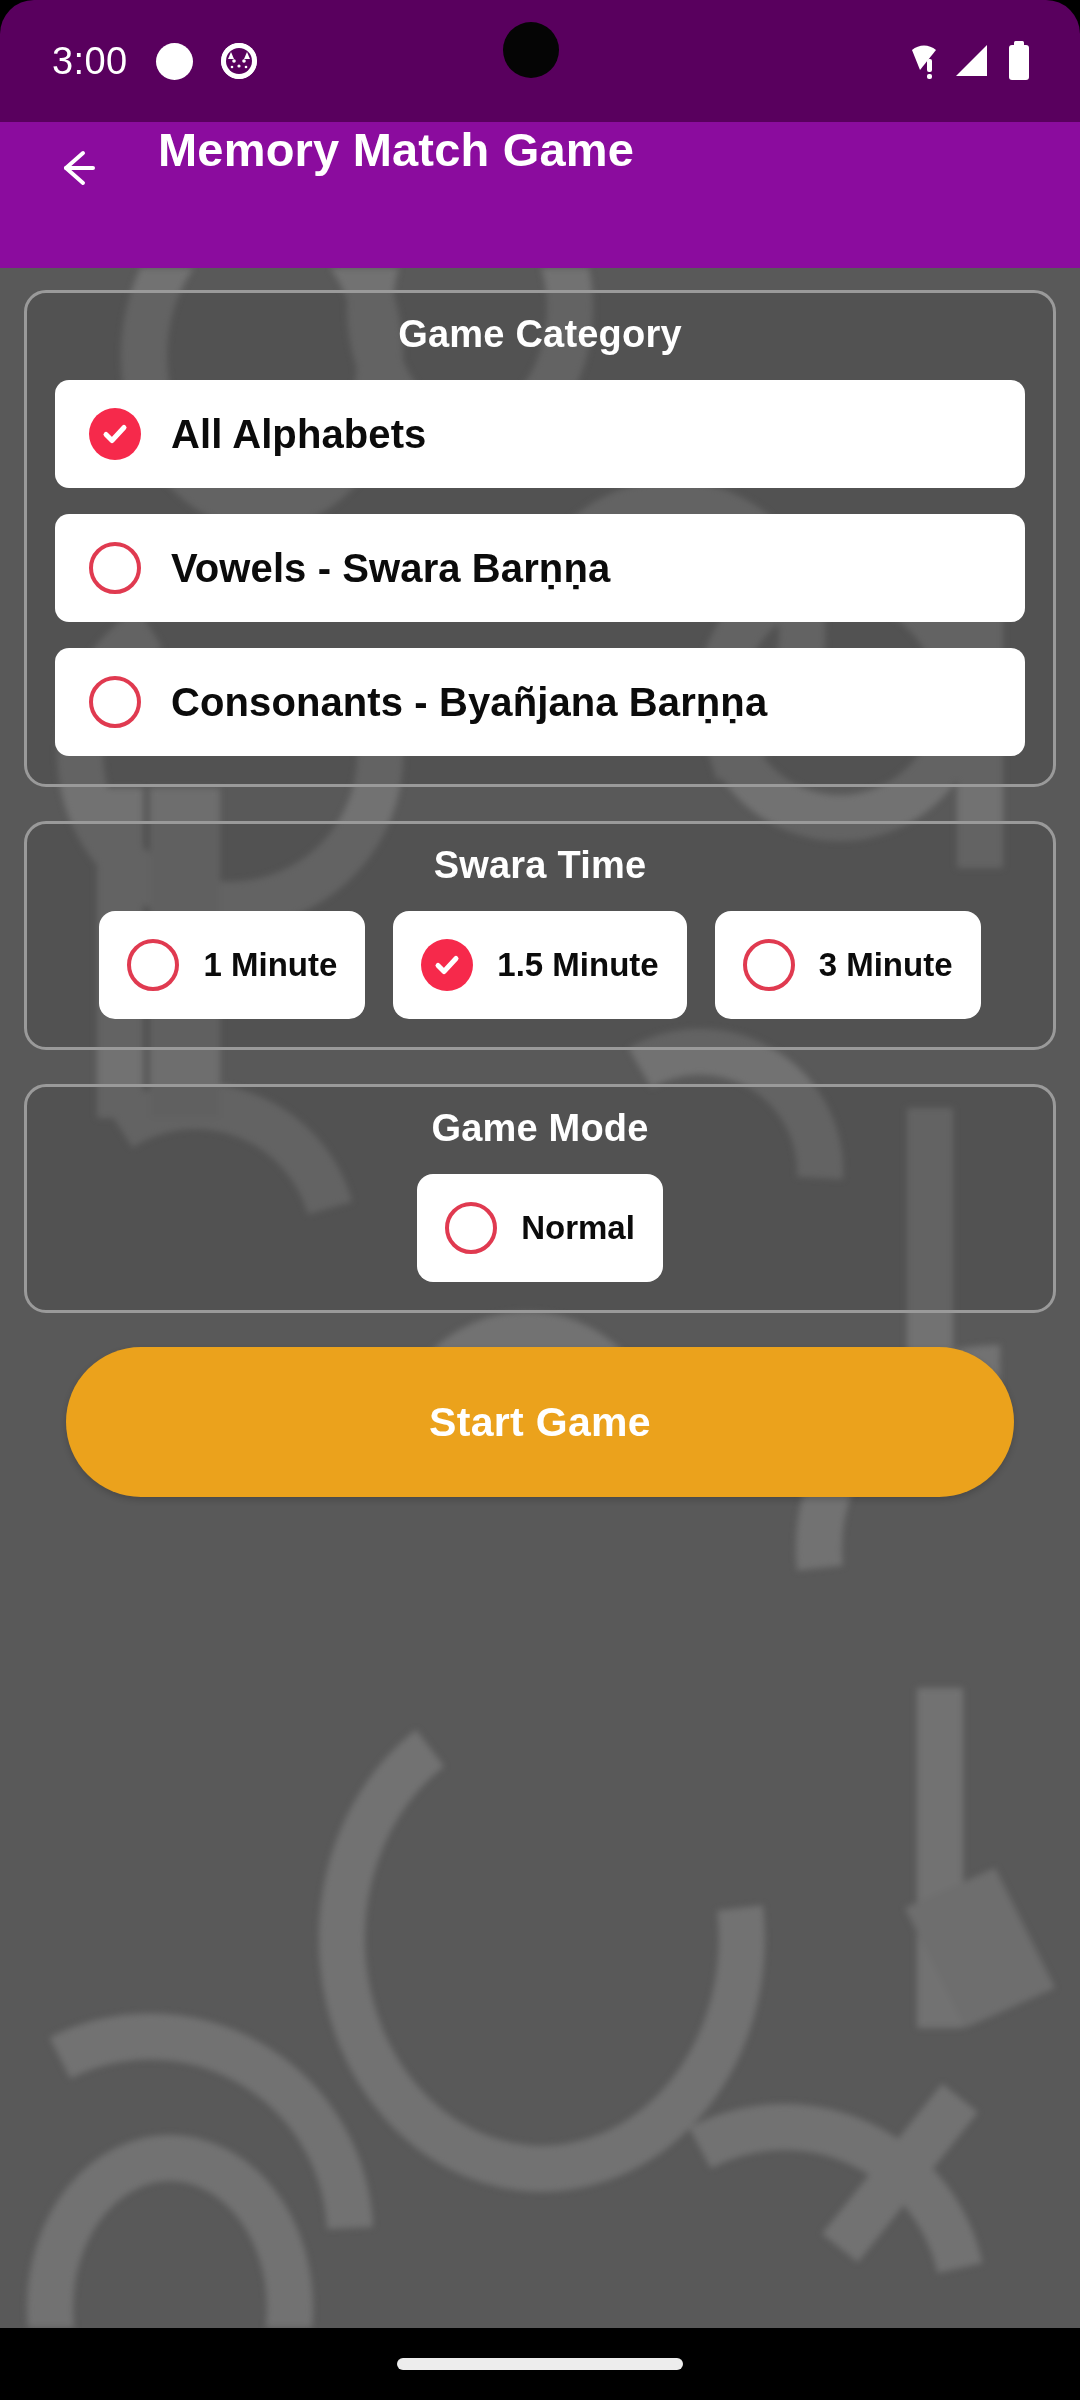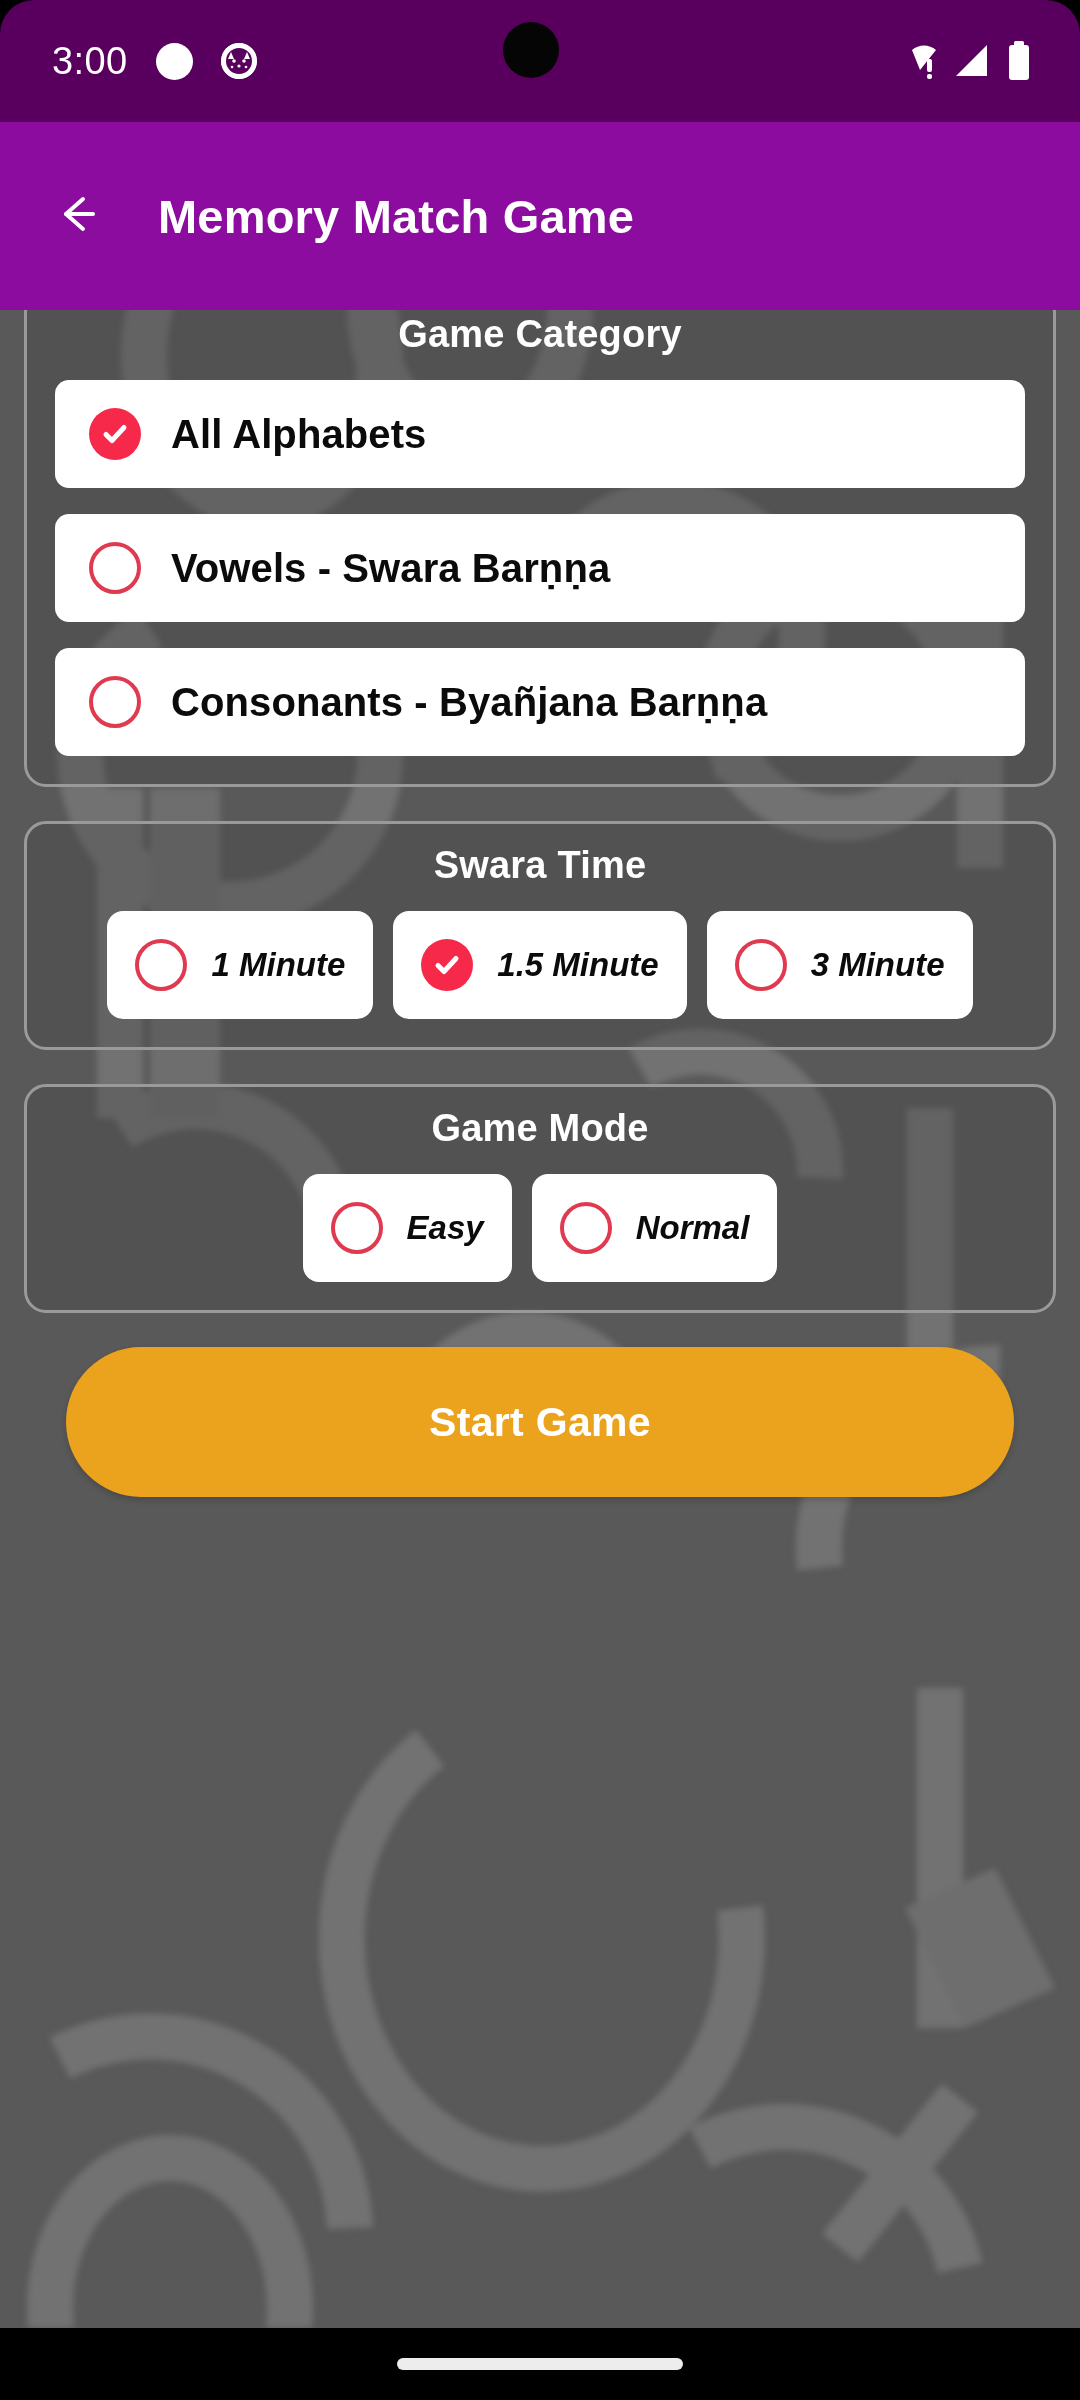--- a/index.html
+++ b/index.html
@@ -50,23 +50,23 @@
   
   #camera-cutout {
     position:absolute; top:22px; left:503px;
     width:56px; height:56px; border-radius:50%;
     background:#050505; z-index:9;
   }
 
   
   #app-bar {
     position:absolute; top:122px; left:0;
-    width:1080px; height:188px;
+    width:1080px; height:146px;
     background:#8B0C9E;
-    display:flex; align-items:center;
+    display:flex; 
     z-index:5;
   }
   #back-button {
     width:96px; height:96px; margin-left:30px;
     display:flex; align-items:center; justify-content:center;
     border-radius:50%; cursor:pointer; flex:none;
   }
   #app-bar-title {
     color:#fff; font-size:47px; font-weight:700;
     margin-left:32px; letter-spacing:.2px;
@@ -122,22 +122,21 @@
   }
   .opt-row:last-child { margin-bottom:0; }
   .opt-row .opt-label {
     color:#0B0B0B; font-size:40px; font-weight:700;
     margin-left:30px; letter-spacing:.1px;
   }
 
   
   .chip-row {
     display:flex; align-items:flex-end; justify-content:center;
-    gap:20px;
-    font-style:italic;
+    gap:28px;
   }
   .chip {
     background:#fff;
     border-radius:16px;
     height:108px;
     display:flex; align-items:center;
     padding:0 28px;
     cursor:pointer;
   }
   .chip .opt-label {
@@ -329,24 +328,20 @@
             <span class="radio"></span>
             <span class="opt-label">3 Minute</span>
           </div>
         </div>
       </div>
 
       <div class="panel">
         <div class="panel-title">Game Mode</div>
         <div class="chip-row">
 
-          <div class="chip">
-            <span class="radio"></span>
-            <span class="opt-label">Easy</span>
-          </div>
 
           <div class="chip">
             <span class="radio"></span>
             <span class="opt-label">Normal</span>
           </div>
 
         </div>
       </div>
 
       <div id="start-game-button">

